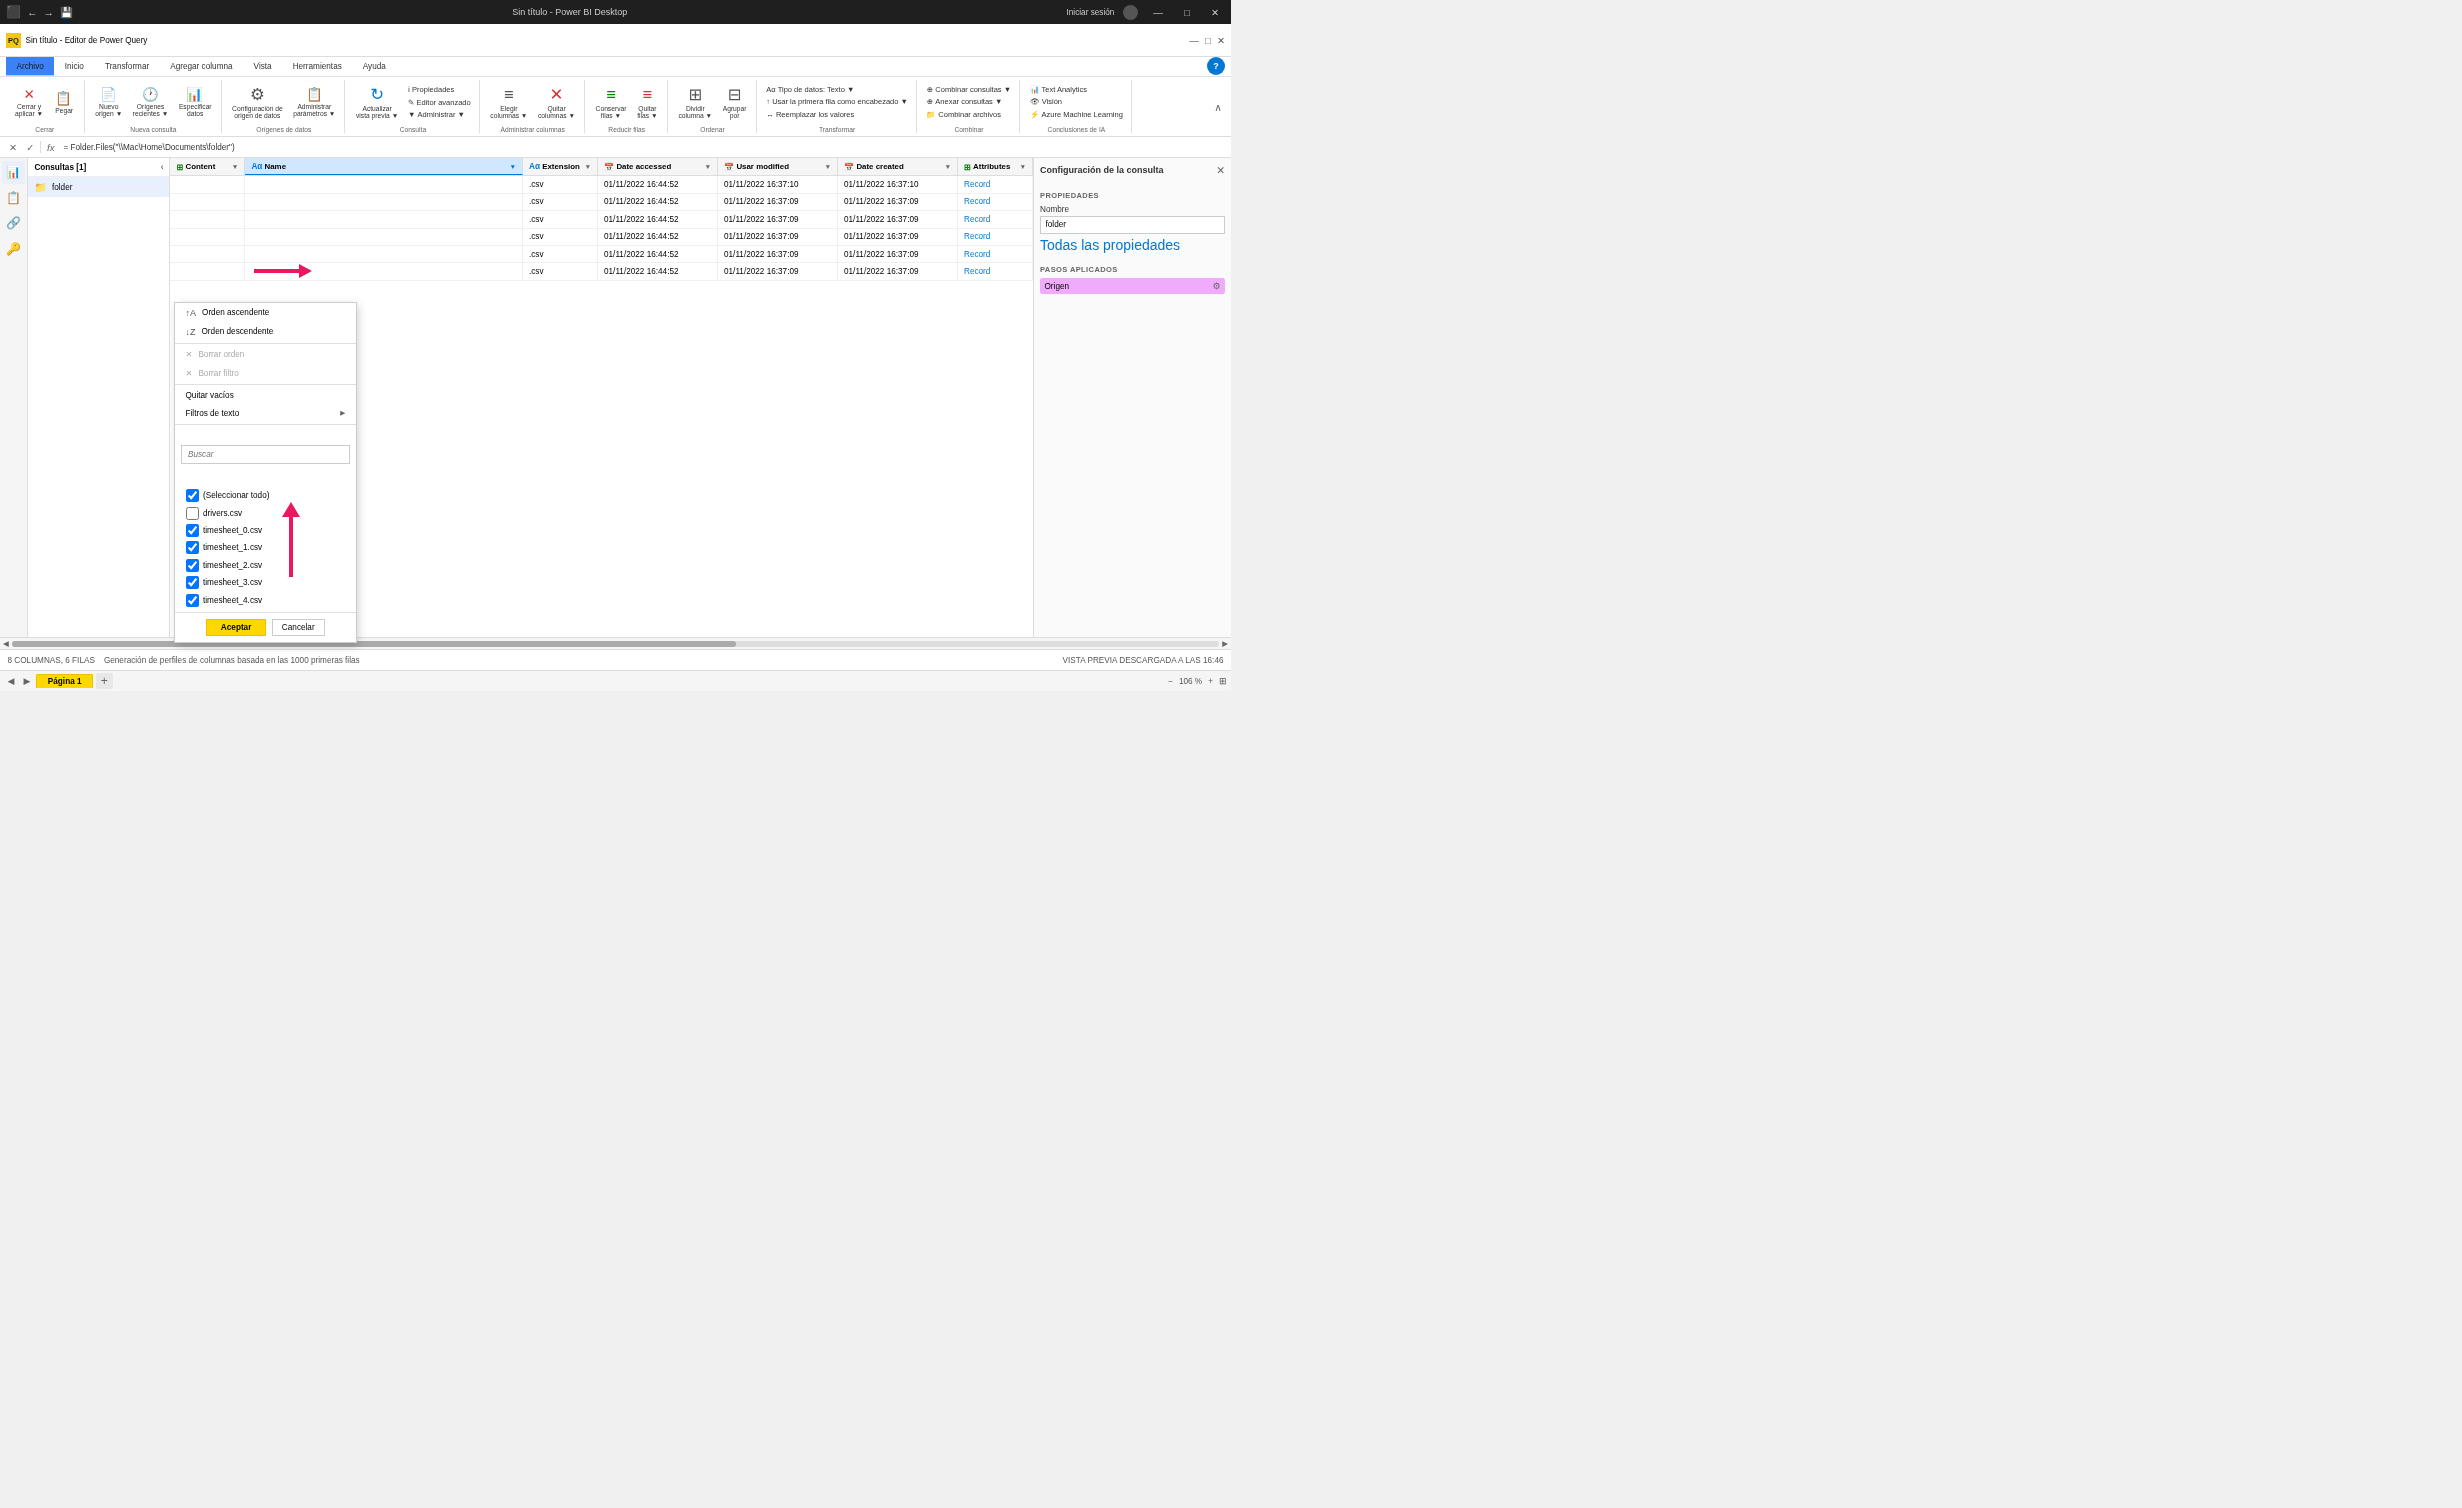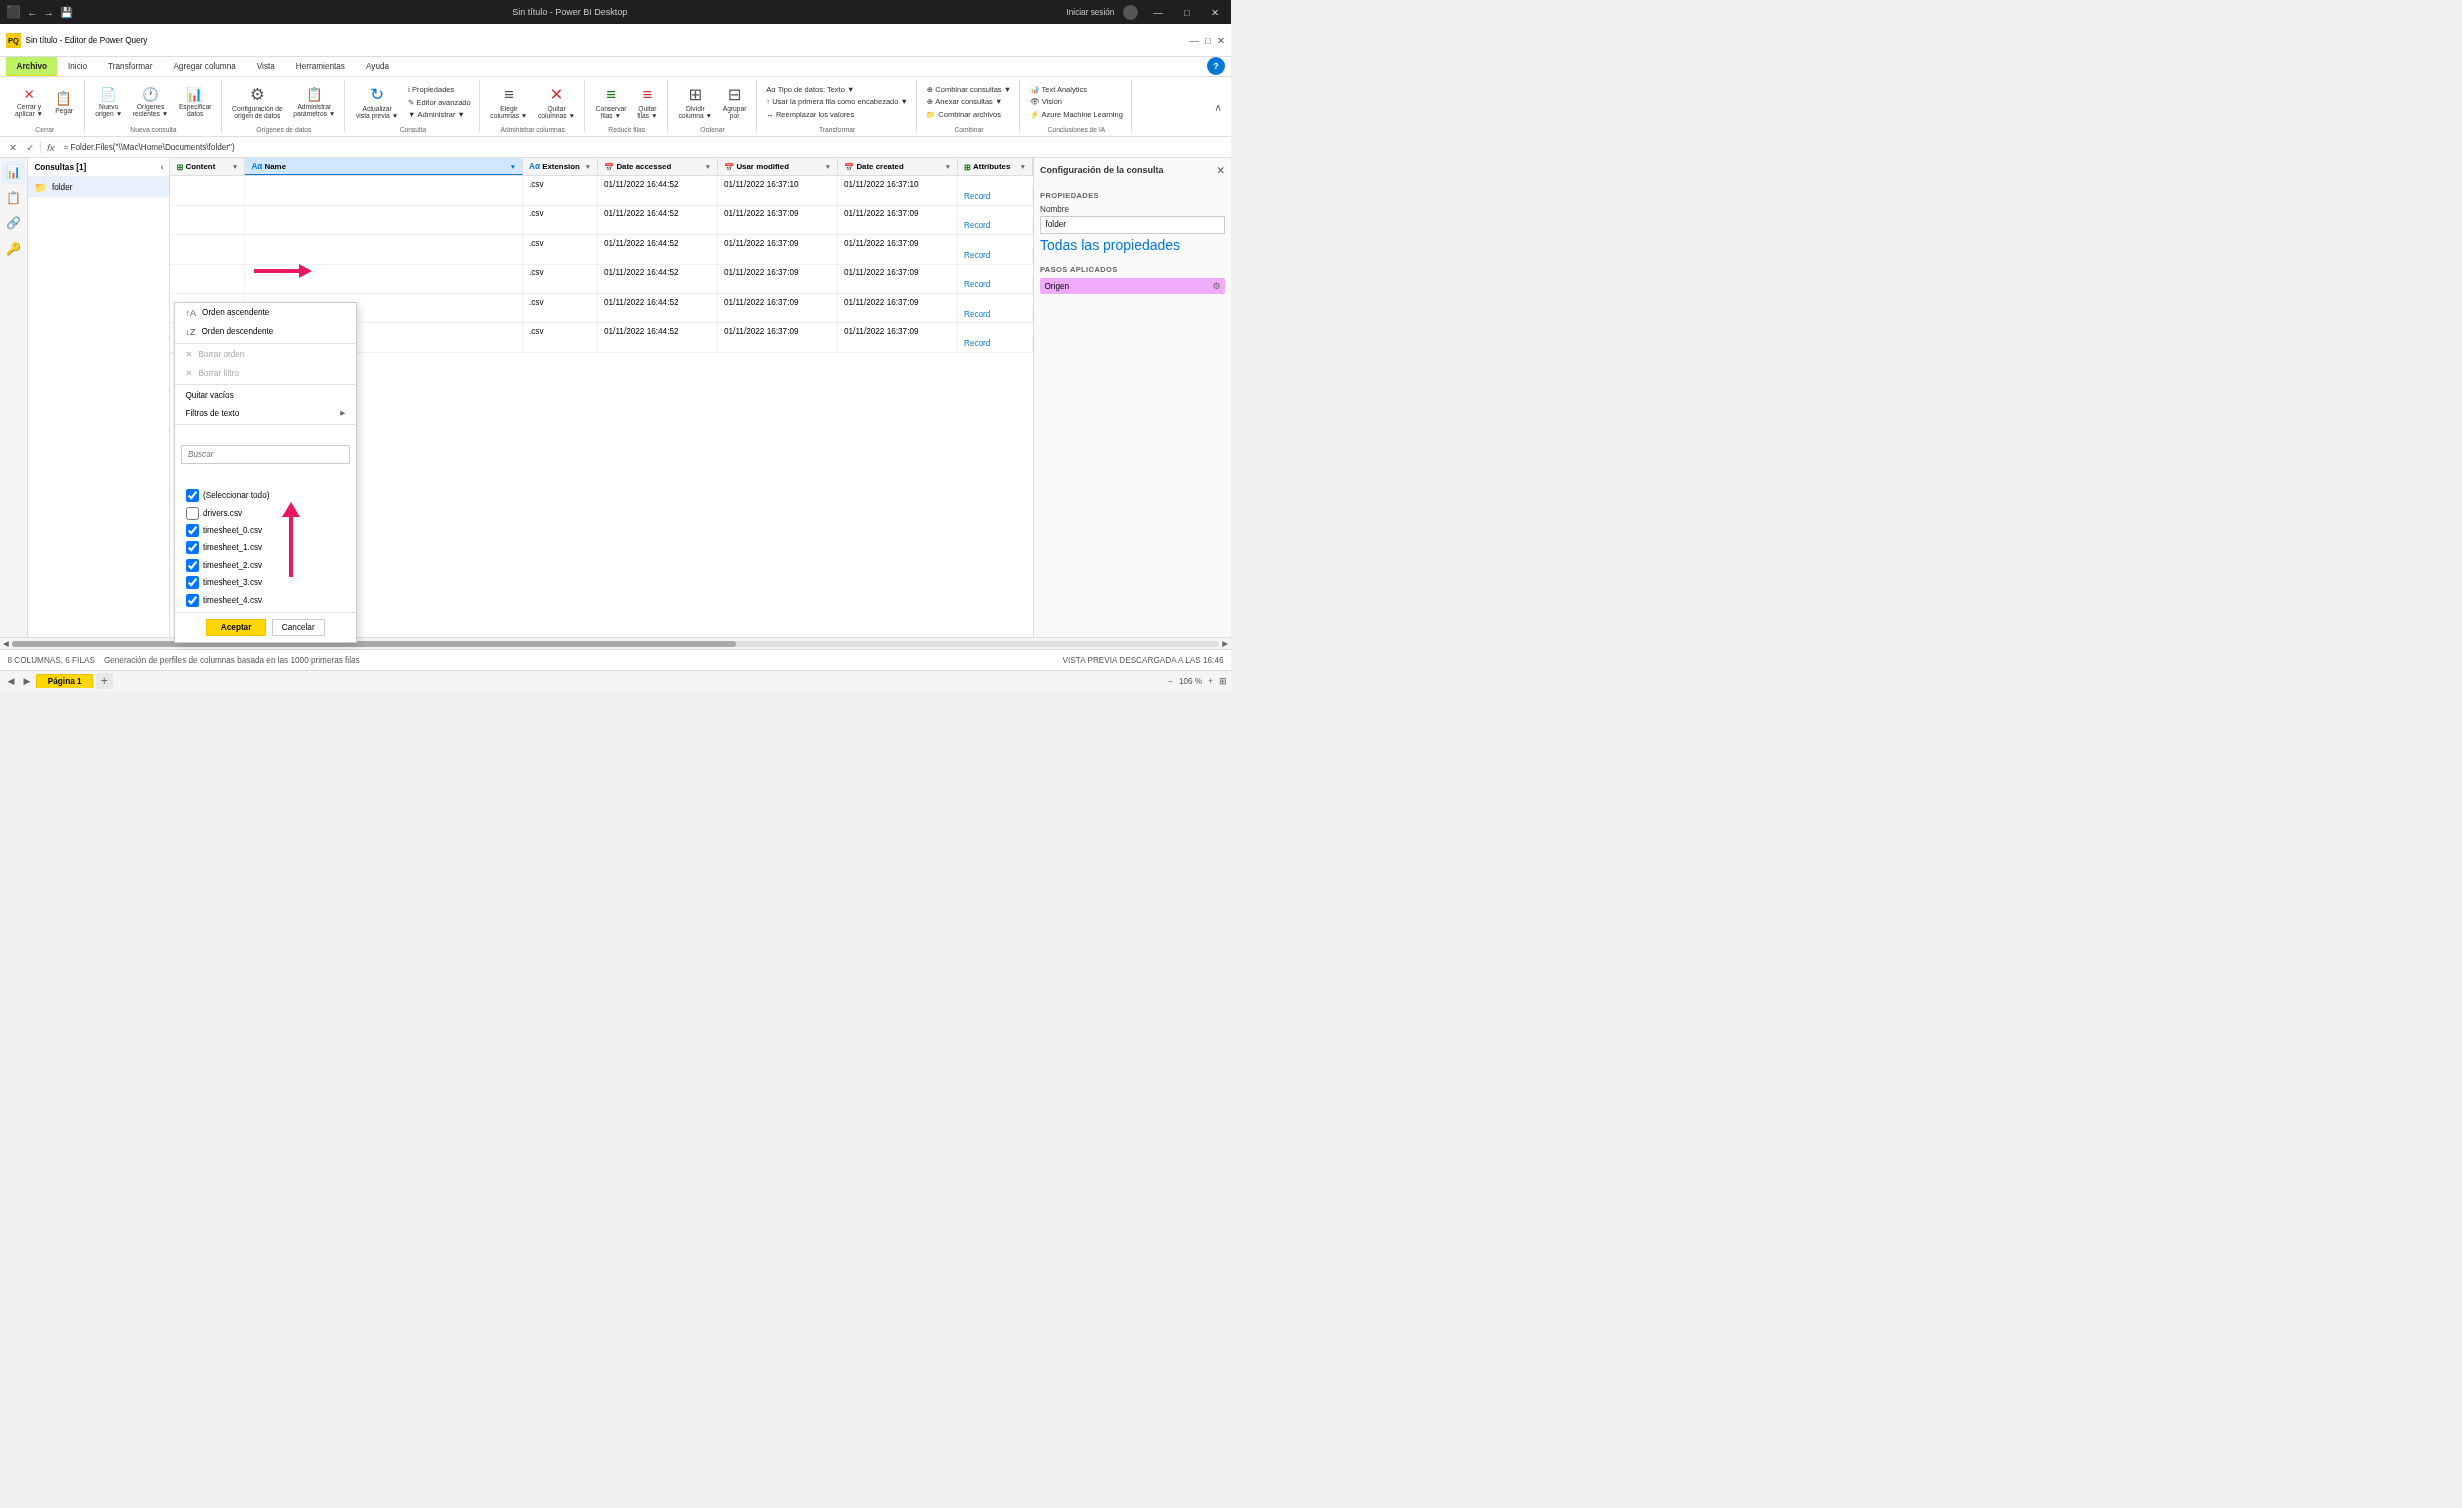--- a/index.html
+++ b/index.html
@@ -43,24 +43,23 @@
       background: #fff;
     }
     .ribbon-tab {
       padding: 4.5px 10.5px;
       font-size: 8.2px;
       cursor: pointer;
       color: #333;
       border-bottom: 1.5px solid transparent;
     }
     .ribbon-tab.active {
-      background: #bef264;
+      background: #3b82f6;
       color: #1a1a1a;
       border-bottom: 1.5px solid #ffd700;
-      font-weight: bold;
     }
     .ribbon-content {
       display: flex;
       align-items: stretch;
       padding: 3px 6px;
       gap: 1.5px;
       border-top: 0.7px solid #e0e0e0;
       min-height: 60px;
     }
     .ribbon-group {
@@ -264,21 +263,21 @@
       border-bottom: 0.7px solid #f0f0f0;
       font-size: 8.2px;
     }
     .grid-cell {
       padding: 3.7px 6px;
       border-right: 0.7px solid #f0f0f0;
       white-space: nowrap;
       overflow: hidden;
       text-overflow: ellipsis;
     }
-    .cell-record { color: #0078d4; cursor: pointer; margin-top: 12px; }
+    .cell-record { color: #0078d4; cursor: pointer; }
 
     
     .right-panel {
       width: 198px;
       background: #fafafa;
       border-left: 0.7px solid #ddd;
       display: flex;
       flex-direction: column;
       padding: 6px;
     }

